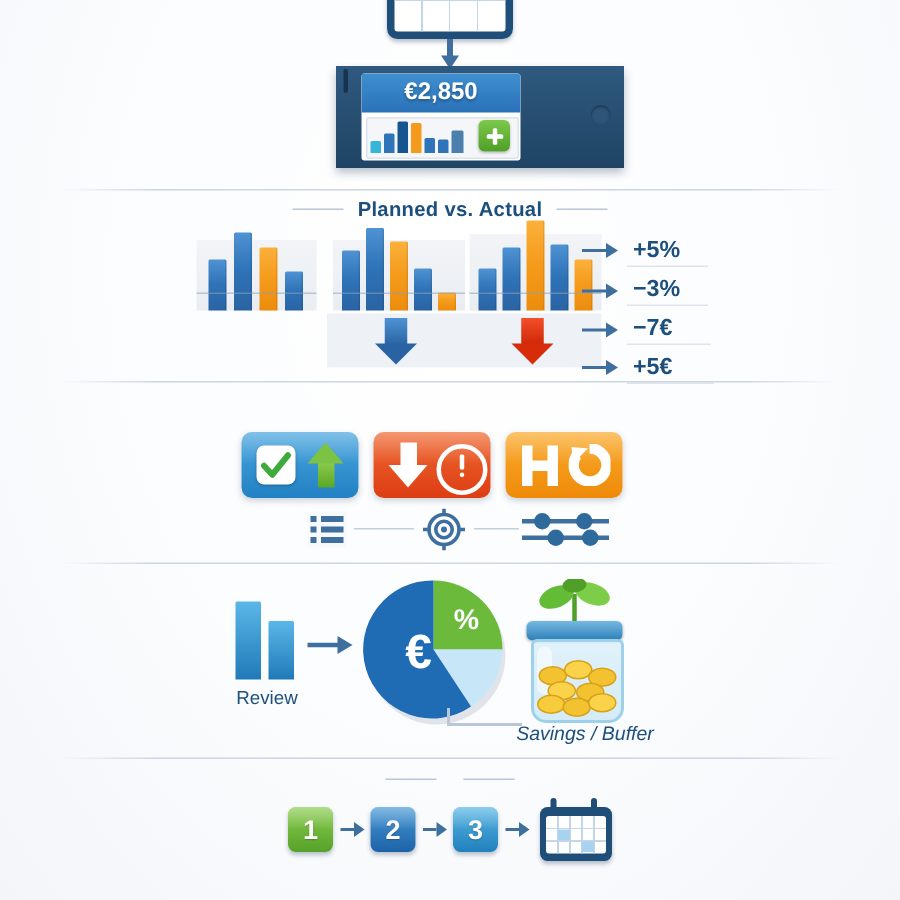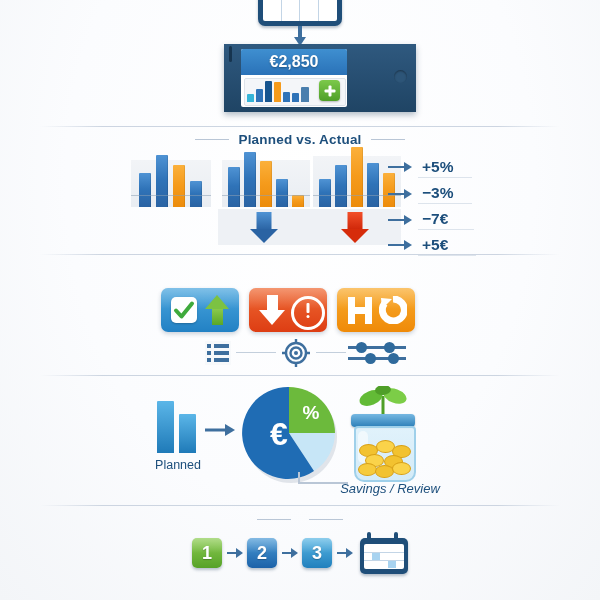--- a/index.html
+++ b/index.html
@@ -240,21 +240,21 @@
     <div style="position:absolute;left:17px;top:12px;width:11px;height:11px;border-radius:50%;background:#2f6a9c;"></div>
     <div style="position:absolute;left:40px;top:12px;width:11px;height:11px;border-radius:50%;background:#2f6a9c;"></div>
   </div>
 
   <div class="divider" style="top:375px;"></div>
 
   <div style="position:absolute;left:157px;top:401px;width:42px;height:52px;">
     <div class="bar" style="left:0;width:17px;height:52px;background:linear-gradient(to bottom,#5bb6e8,#1f7ab8);"></div>
     <div class="bar" style="left:22px;width:17px;height:39px;background:linear-gradient(to bottom,#5bb6e8,#1f7ab8);"></div>
   </div>
-  <div class="lbl" style="left:145px;top:458px;width:66px;">Planned</div>
+  <div class="lbl" style="left:145px;top:458px;width:66px;">Review</div>
   <div class="rarrow" style="left:205px;top:424px;width:30px;height:12px;">
     <div class="shaft" style="width:21px;height:3px;"></div>
     <div class="head" style="border-top-width:6px;border-bottom-width:6px;border-left-width:10px;"></div>
   </div>
 
   <div style="position:absolute;left:241px;top:385px;width:100px;height:100px;">
     <svg viewBox="0 0 100 100" width="100" height="100">
       <g transform="translate(2,2)">
         <circle cx="48" cy="50" r="46" fill="rgba(30,60,90,.12)"></circle>
       </g>
@@ -291,21 +291,21 @@
       <div style="position:absolute;left:3px;top:16px;width:17px;height:11px;border-radius:50%;background:#f2c230;border:1.5px solid #d9a116;"></div>
       <div style="position:absolute;left:20px;top:12px;width:17px;height:11px;border-radius:50%;background:#fad34a;border:1.5px solid #d9a116;"></div>
       <div style="position:absolute;left:36px;top:17px;width:17px;height:11px;border-radius:50%;background:#f2c230;border:1.5px solid #d9a116;"></div>
       <div style="position:absolute;left:9px;top:26px;width:17px;height:11px;border-radius:50%;background:#fad34a;border:1.5px solid #d9a116;"></div>
       <div style="position:absolute;left:28px;top:27px;width:17px;height:11px;border-radius:50%;background:#f2c230;border:1.5px solid #d9a116;"></div>
       <div style="position:absolute;left:2px;top:35px;width:17px;height:11px;border-radius:50%;background:#f6cb3c;border:1.5px solid #d9a116;"></div>
       <div style="position:absolute;left:19px;top:37px;width:17px;height:11px;border-radius:50%;background:#f2c230;border:1.5px solid #d9a116;"></div>
       <div style="position:absolute;left:36px;top:34px;width:17px;height:11px;border-radius:50%;background:#fad34a;border:1.5px solid #d9a116;"></div>
     </div>
   </div>
-  <div class="lbl lbl-it" style="left:320px;top:481px;width:140px;font-size:13px;">Savings / Review</div>
+  <div class="lbl lbl-it" style="left:320px;top:481px;width:140px;font-size:13px;">Savings / Buffer</div>
 
   <div class="divider" style="top:505px;"></div>
   <div class="sec-title" style="top:512px;">
     <span class="rule"></span><span class="rule"></span>
   </div>
 
   <div class="step" style="left:192px;top:538px;background:linear-gradient(to bottom,#8ccc52,#56a228);">
     <div class="g"></div><span>1</span>
   </div>
   <div class="rarrow" style="left:227px;top:548px;width:16px;height:10px;">

